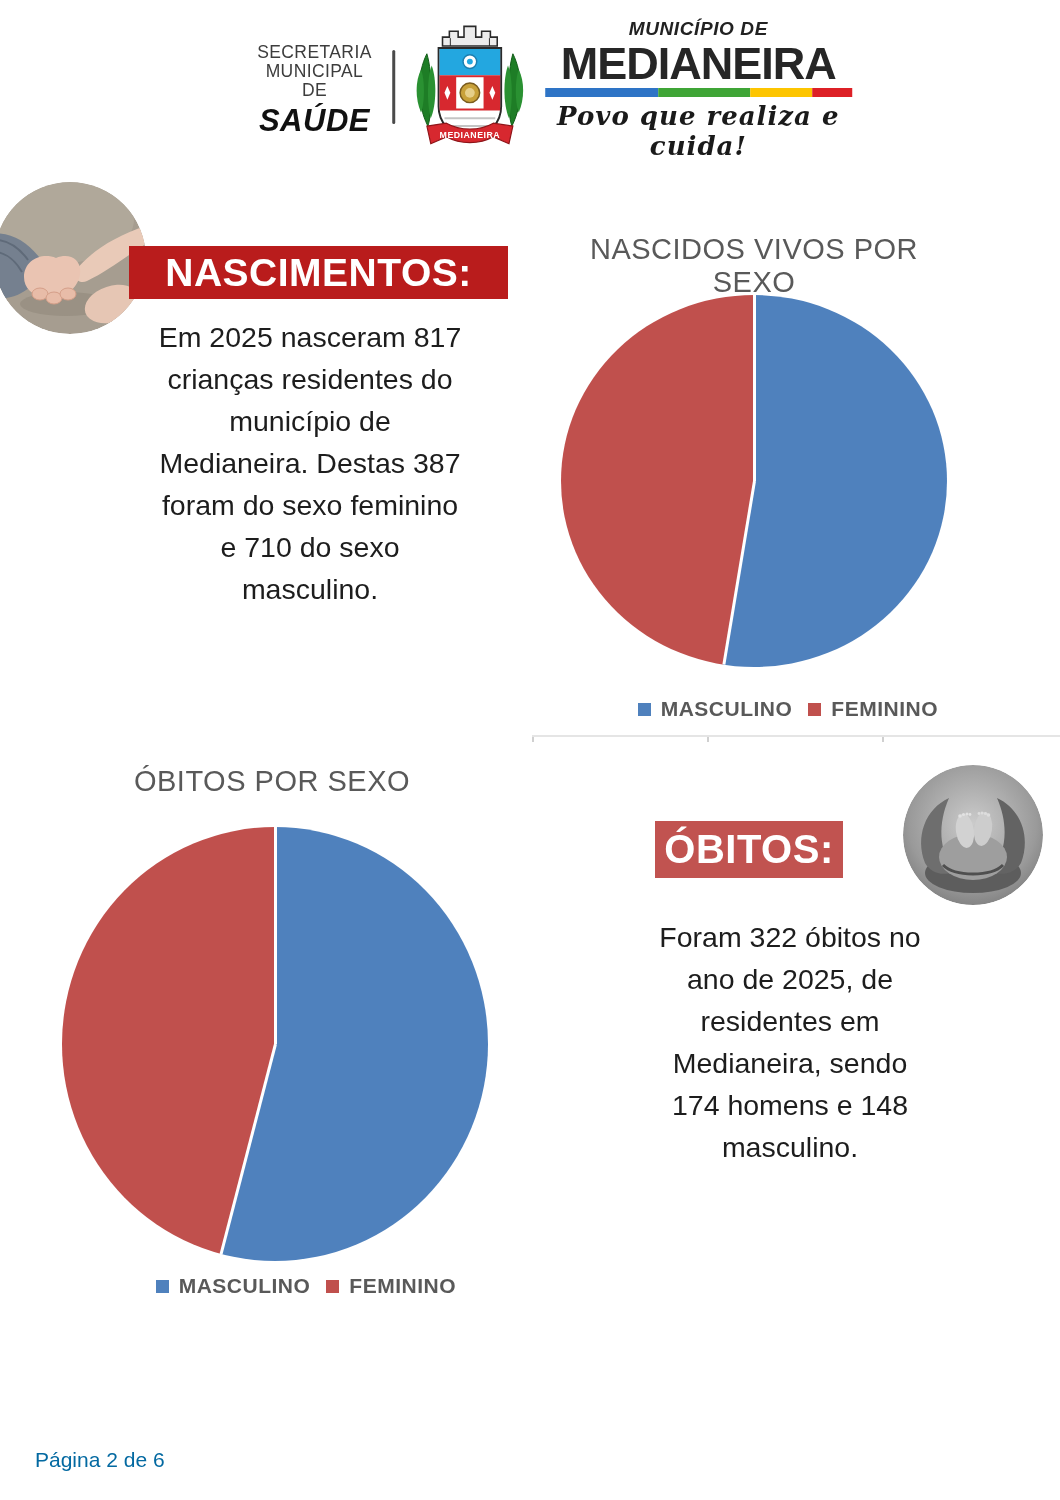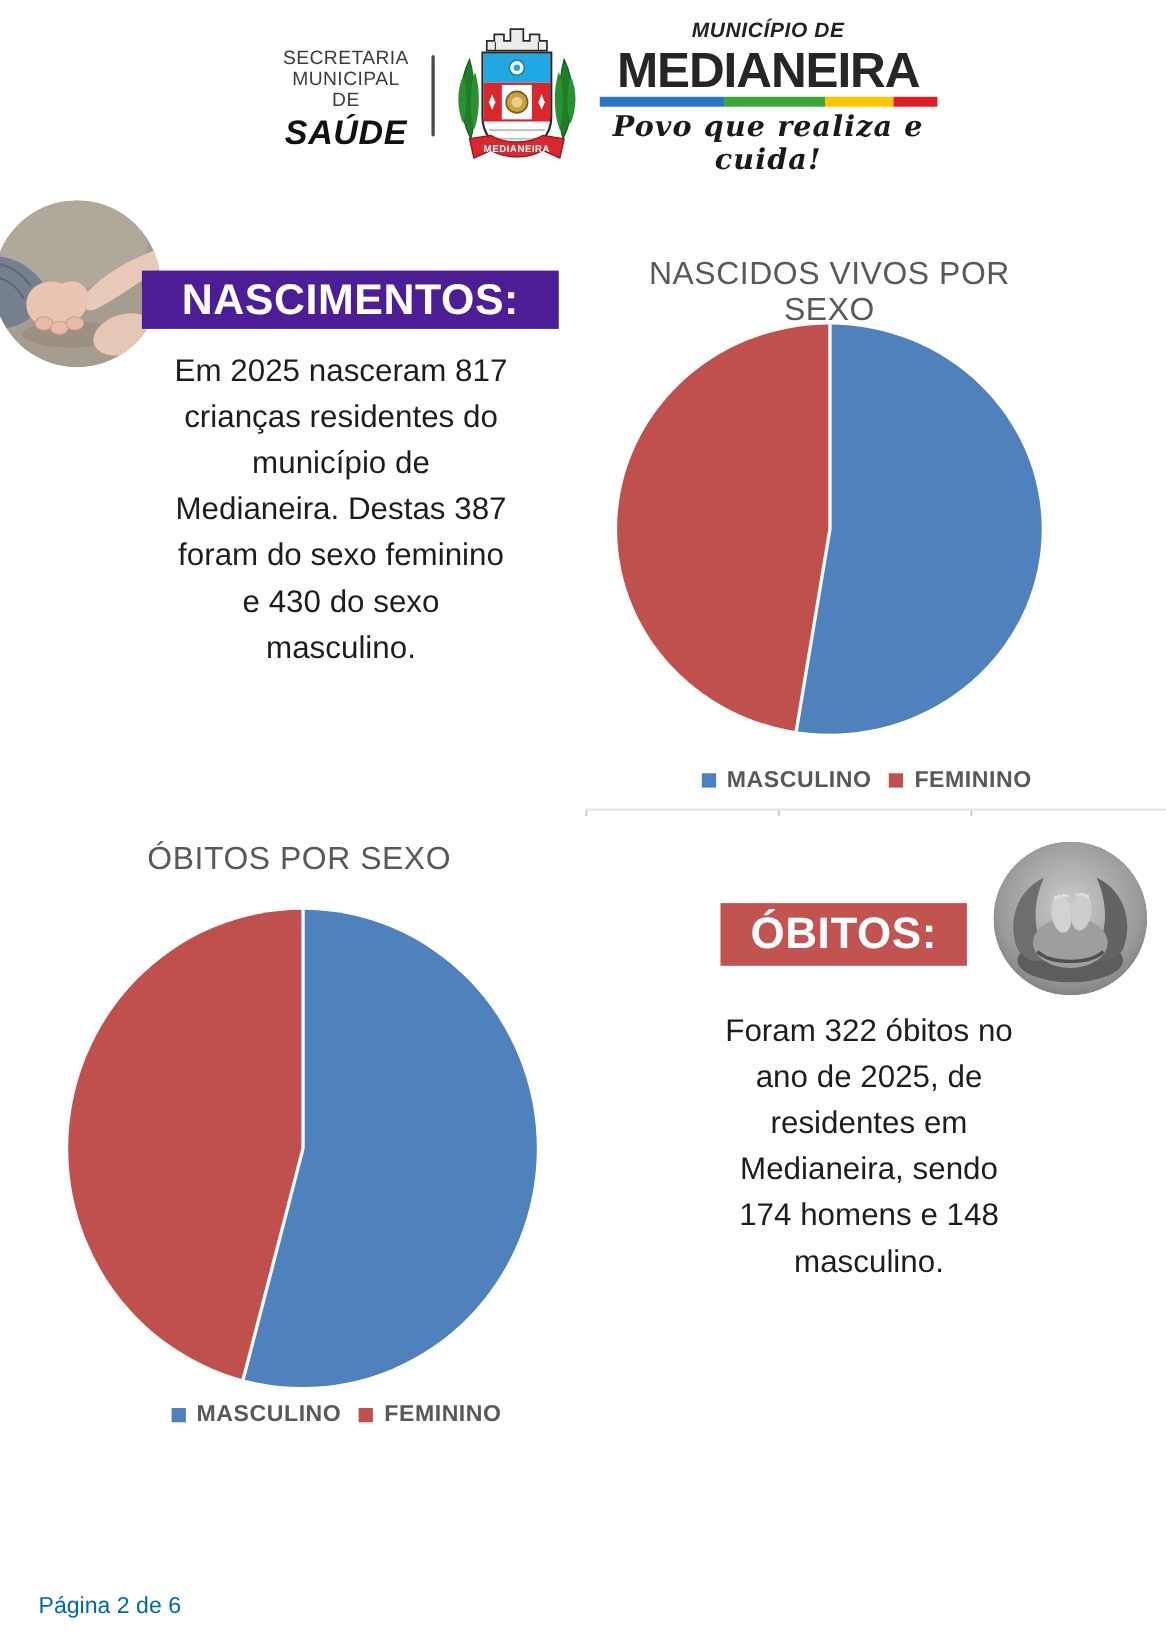--- a/index.html
+++ b/index.html
@@ -24,21 +24,21 @@
   .stripe span:nth-child(2){ width:30%; }
   .stripe span:nth-child(3){ width:20%; }
   .stripe span:nth-child(4){ width:13%; }
   .slogan { font-family:"DejaVu Serif", serif; font-style:italic; font-weight:700;
             font-size:26px; color:#1a1a1a; letter-spacing:1px; }
 
   
   .banner { position:absolute; display:flex; align-items:center; justify-content:center;
             color:#fff; font-weight:800; letter-spacing:.5px; }
   .banner-births { left:129px; top:246px; width:379px; height:53px; font-size:39px; }
-  .banner-deaths { left:655px; top:821px; width:224px; height:57px; font-size:40px; }
+  .banner-deaths { left:655px; top:821px; width:188px; height:57px; font-size:40px; }
 
   .para { position:absolute; text-align:center; color:#1d1d1d; font-size:28.5px; line-height:42px; }
   .para div { white-space:nowrap; }
   .para-births { left:134px; top:316px; width:352px; }
   .para-deaths { left:615px; top:916px; width:350px; }
 
   
   .photo { position:absolute; border-radius:50%; overflow:hidden; }
   .photo svg { display:block; width:100%; height:100%; }
   .photo-births { left:-6px; top:182px; width:152px; height:152px; }
@@ -151,31 +151,31 @@
         <path d="M158,42 C124,52 96,70 82,88 C78,95 85,103 93,99 C114,89 138,70 158,58 Z" fill="#e9cab8"></path>
         <path d="M30,95 C30,78 48,70 62,76 C76,70 88,78 86,92 C84,108 66,120 50,116 C38,113 30,106 30,95 Z" fill="#eac4b2"></path>
         <ellipse cx="46" cy="112" rx="8" ry="6" fill="#e8bca8" stroke="#d49e88" stroke-width="1"></ellipse>
         <ellipse cx="60" cy="116" rx="8" ry="6" fill="#e8bca8" stroke="#d49e88" stroke-width="1"></ellipse>
         <ellipse cx="74" cy="112" rx="8" ry="6" fill="#e8bca8" stroke="#d49e88" stroke-width="1"></ellipse>
         <ellipse cx="118" cy="122" rx="28" ry="18" fill="#e6c6b4" transform="rotate(-18 118 122)"></ellipse>
       </g>
     </svg>
   </div>
 
-  <div class="banner banner-births" style="background: #4c1d95;">
+  <div class="banner banner-births" style="background: #b91c1c;">
     <span>NASCIMENTOS:</span>
   </div>
 
   <div class="para para-births">
     <div>Em 2025 nasceram 817</div>
     <div>crianças residentes do</div>
     <div>município de</div>
     <div>Medianeira. Destas 387</div>
     <div>foram do sexo feminino</div>
-    <div>e 430 do sexo</div>
+    <div>e 710 do sexo</div>
     <div>masculino.</div>
   </div>
 
   <div class="chart-title title-1">NASCIDOS VIVOS POR SEXO</div>
   <div class="pie pie-1" style="background: conic-gradient(rgb(79, 129, 189) 0deg, rgb(79, 129, 189) 189.474deg, rgb(192, 80, 77) 189.474deg, rgb(192, 80, 77) 360deg);">
     <div class="split"></div>
     <div class="split split-angle" style="transform: rotate(189.474deg);"></div>
   </div>
   <div class="legend legend-1">
     <span class="item">

